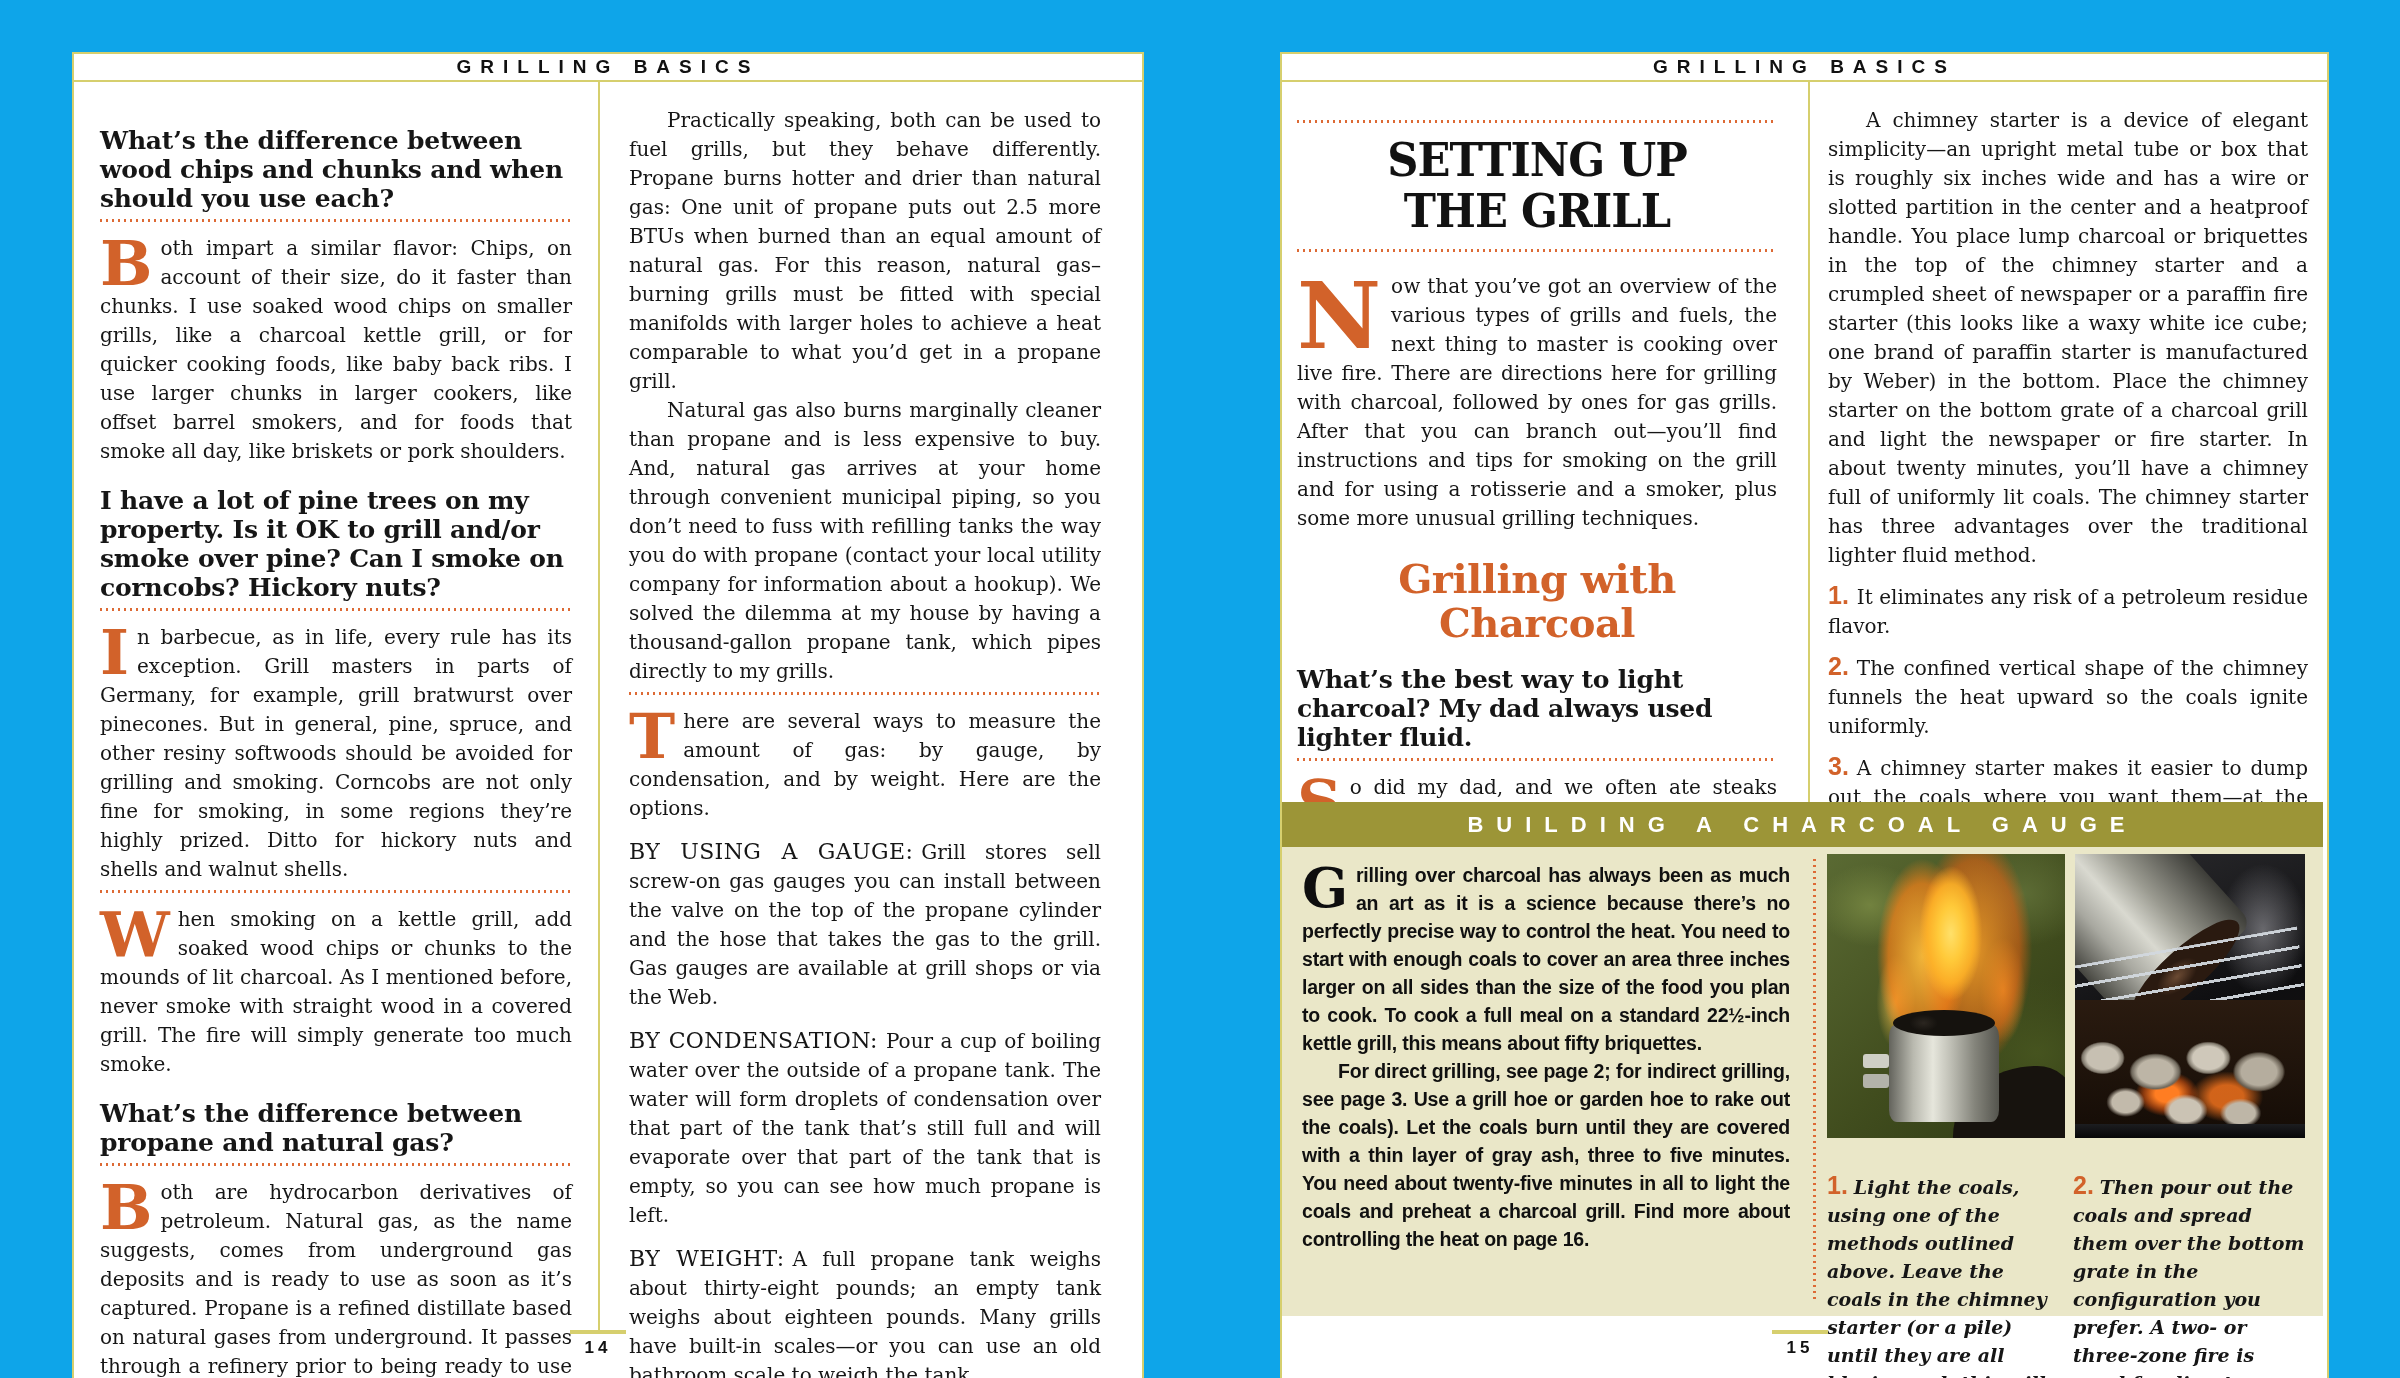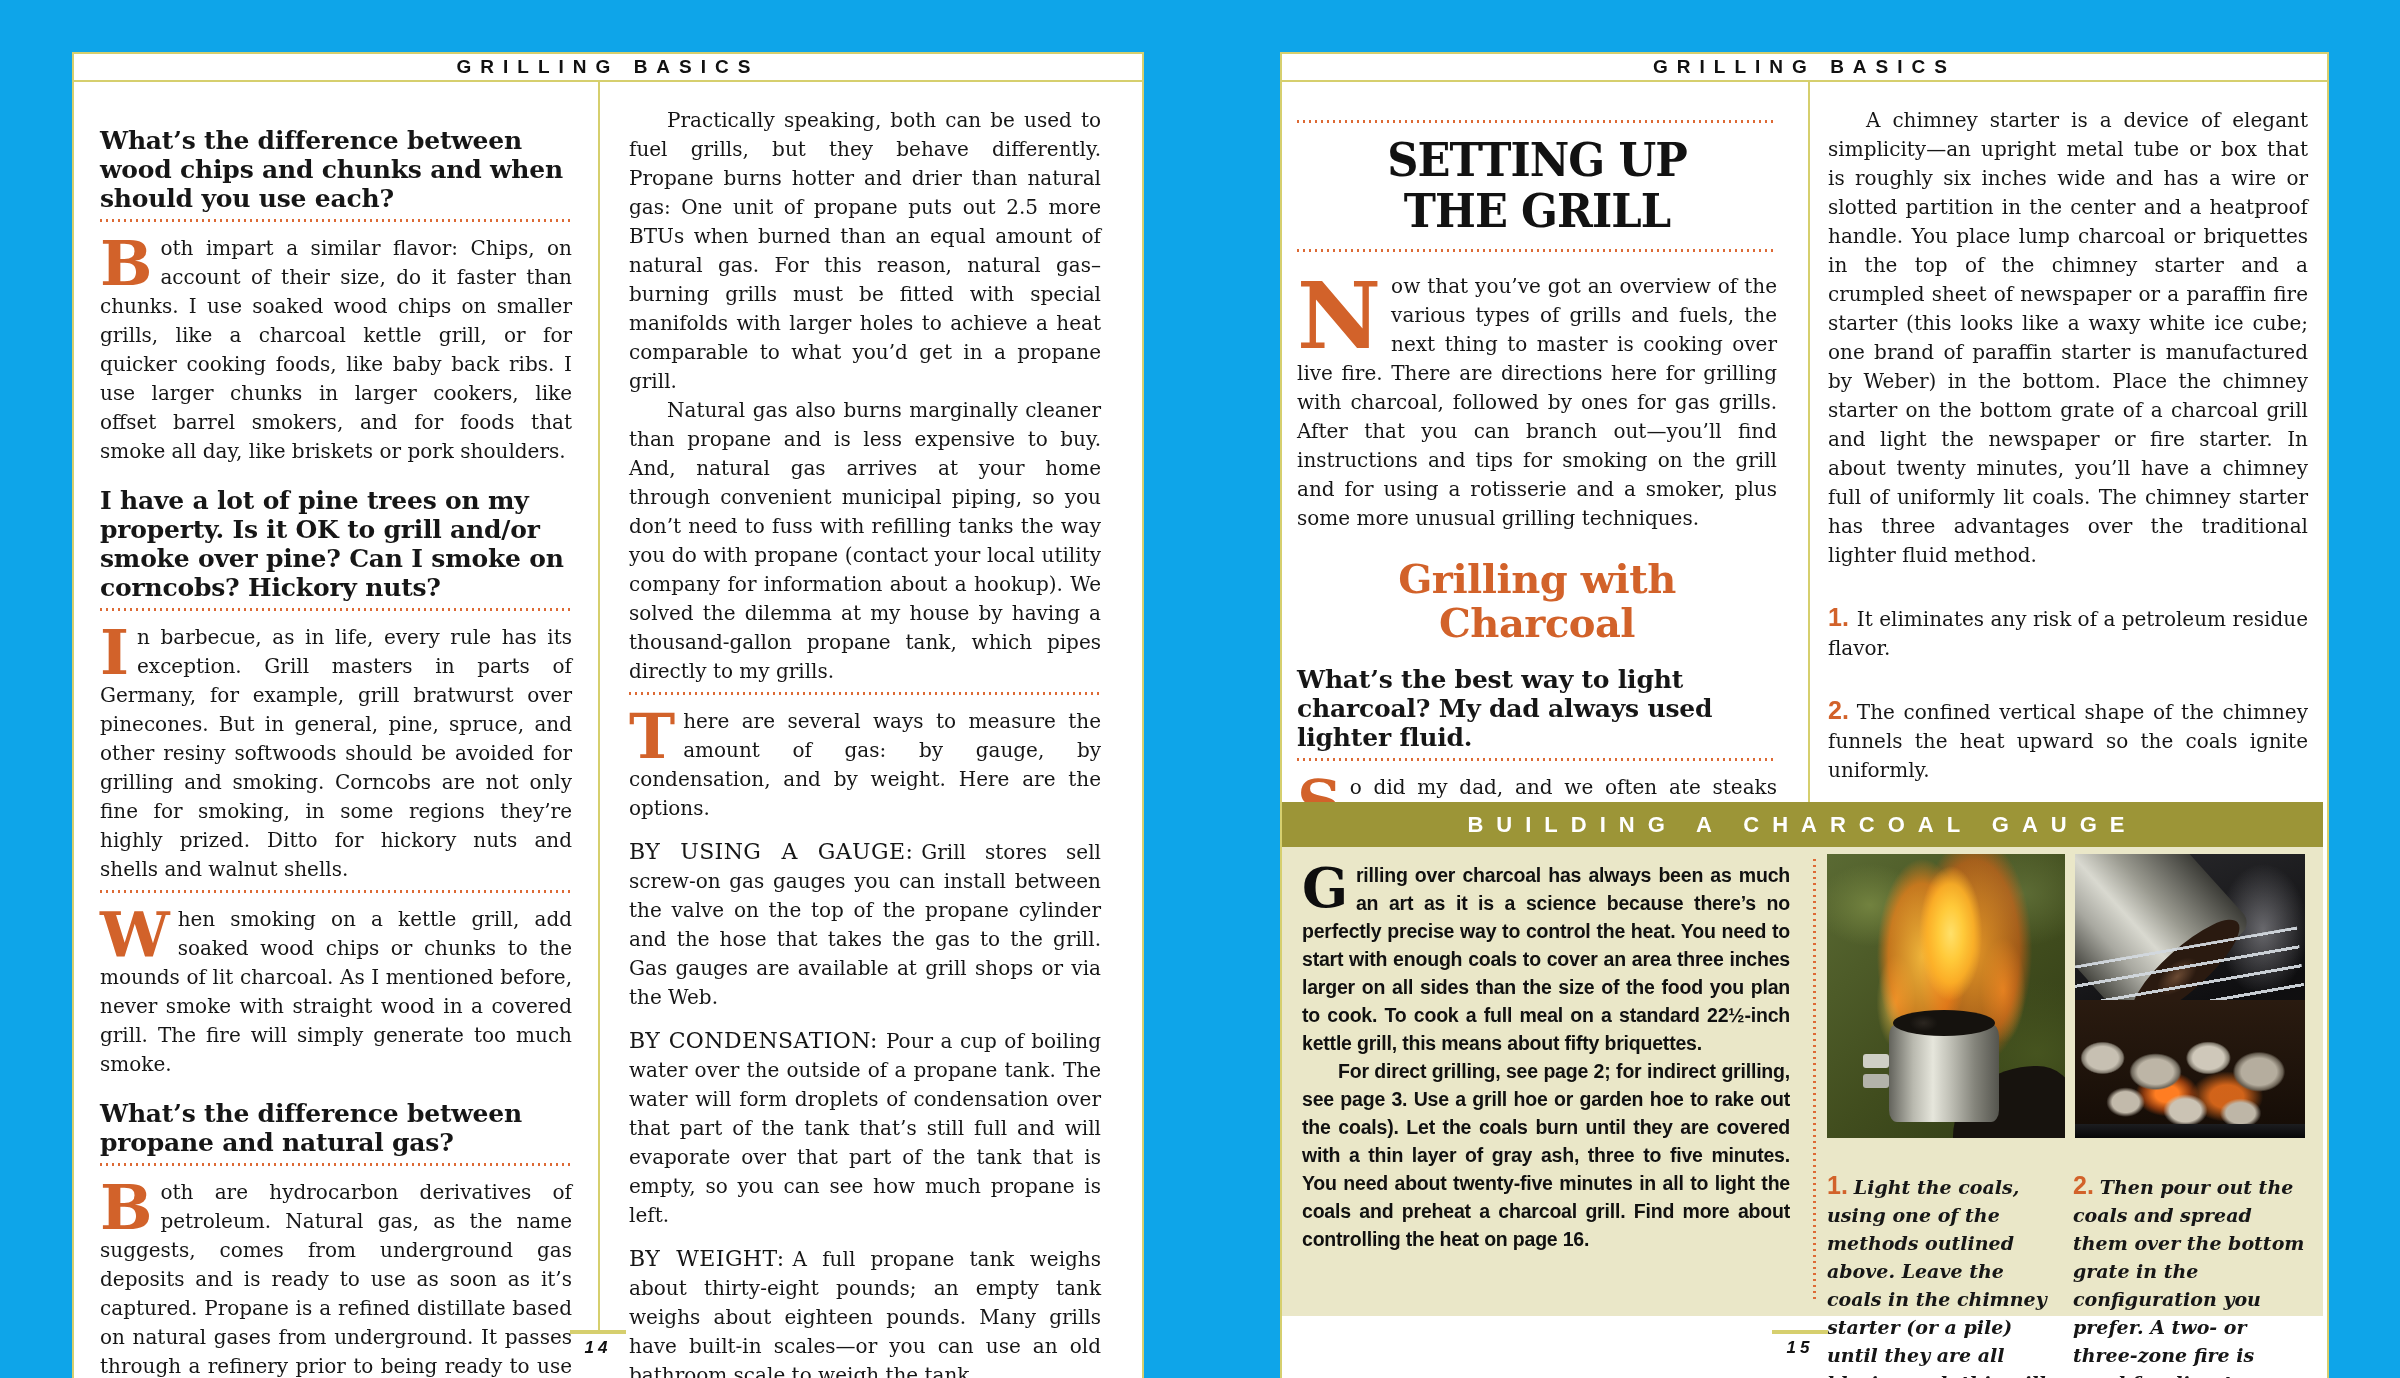--- a/index.html
+++ b/index.html
@@ -11,21 +11,21 @@
         border-left:2px solid #d6cf6e;border-right:2px solid #d6cf6e;border-top:2px solid #d6cf6e;}
   #page-left{left:72px;width:1068px;}
   #page-right{left:1280px;width:1045px;}
   .running{height:26px;border-bottom:2px solid #d6cf6e;display:flex;align-items:center;justify-content:center;
            font-family:"Liberation Sans",sans-serif;font-weight:bold;font-size:19px;letter-spacing:9px;color:#111;}
   .vdiv{position:absolute;top:28px;width:2px;background:#d6cf6e;}
   #page-left .vdiv{left:524px;height:1248px;}
   #page-right .vdiv{left:526px;height:720px;}
   .ftick{position:absolute;top:1276px;width:56px;height:4px;background:#d6cf6e;}
   .pnum{position:absolute;top:1284px;width:56px;text-align:center;
-        font-family:"Liberation Sans",sans-serif;font-weight:bold;font-size:17px;letter-spacing:4px;color:#111;font-style:italic;}
+        font-family:"Liberation Sans",sans-serif;font-weight:bold;font-size:17px;letter-spacing:4px;color:#111;}
   #page-left .ftick,#page-left .pnum{left:496px;}
   #page-right .ftick,#page-right .pnum{left:490px;}
 
   
   .cols{display:flex;padding:24px 26px 0;gap:57px;}
   #page-left .col{width:472px;}
   #page-right .cols{padding:24px 15px 0;gap:51px;}
   #page-right .col{width:480px;}
 
   
@@ -33,21 +33,21 @@
   .ind{text-indent:38px;}
   .q{font-family:"DejaVu Serif",serif;font-weight:bold;font-size:25px;line-height:29px;
      margin:20px 0 6px;letter-spacing:-0.2px;clear:both;}
   .dots{height:3px;background:repeating-linear-gradient(90deg,#dd6a35 0 2px,transparent 2px 6px);
         margin:6px 0 12px;clear:both;}
   .ans{clear:both;}
   .dc{float:left;font-weight:bold;font-size:62px;line-height:50px;color:#d2622a;margin:5px 8px 0 0;}
   .dc3{font-size:92px;line-height:76px;margin:6px 10px 0 0;}
   .lead{font-weight:normal;font-size:22px;letter-spacing:0.4px;margin-right:8px;}
   .method{margin-top:14px;}
-  .item{margin-top:33px;}
+  .item{margin-top:11px;}
   .inum{font-family:"Liberation Sans",sans-serif;font-weight:bold;font-size:25px;color:#d2622a;margin-right:8px;}
 
   
   .title-dots-top{margin:14px 0 12px;}
   .chap-title{text-align:center;font-weight:bold;font-size:46px;line-height:51px;letter-spacing:-1px;
               transform:scaleX(.94);transform-origin:center;margin:0;color:#121212;}
   .title-dots-bottom{margin:12px 0 20px;}
   .sec{font-weight:bold;font-size:40px;line-height:44px;color:#d2622a;text-align:center;
        margin:24px 0 16px;letter-spacing:-0.5px;clear:both;}
 

